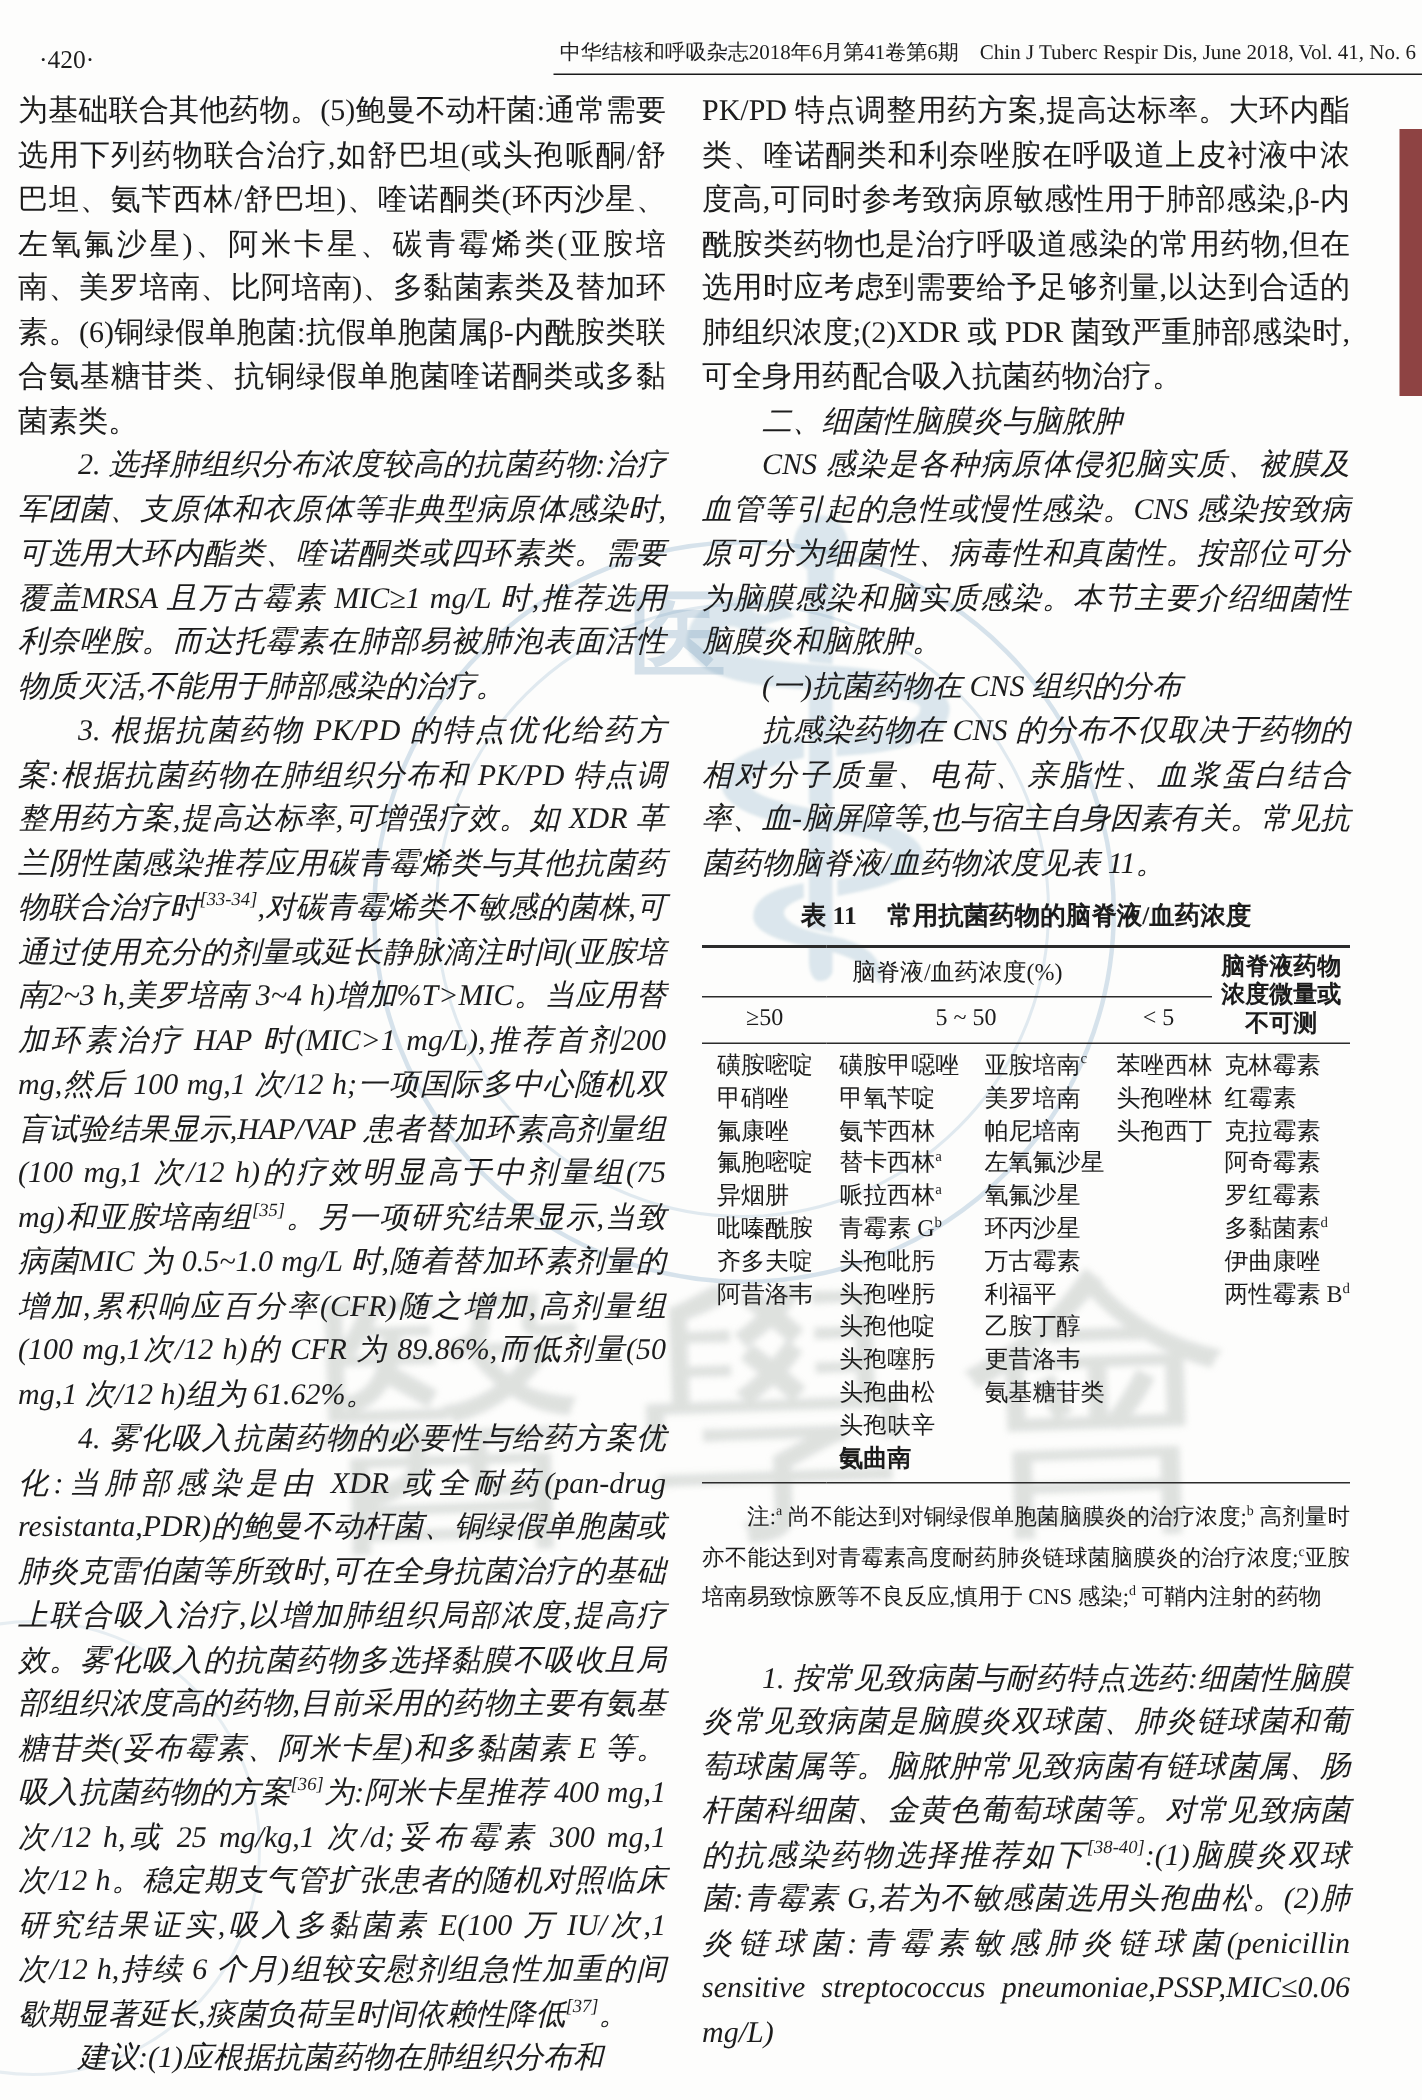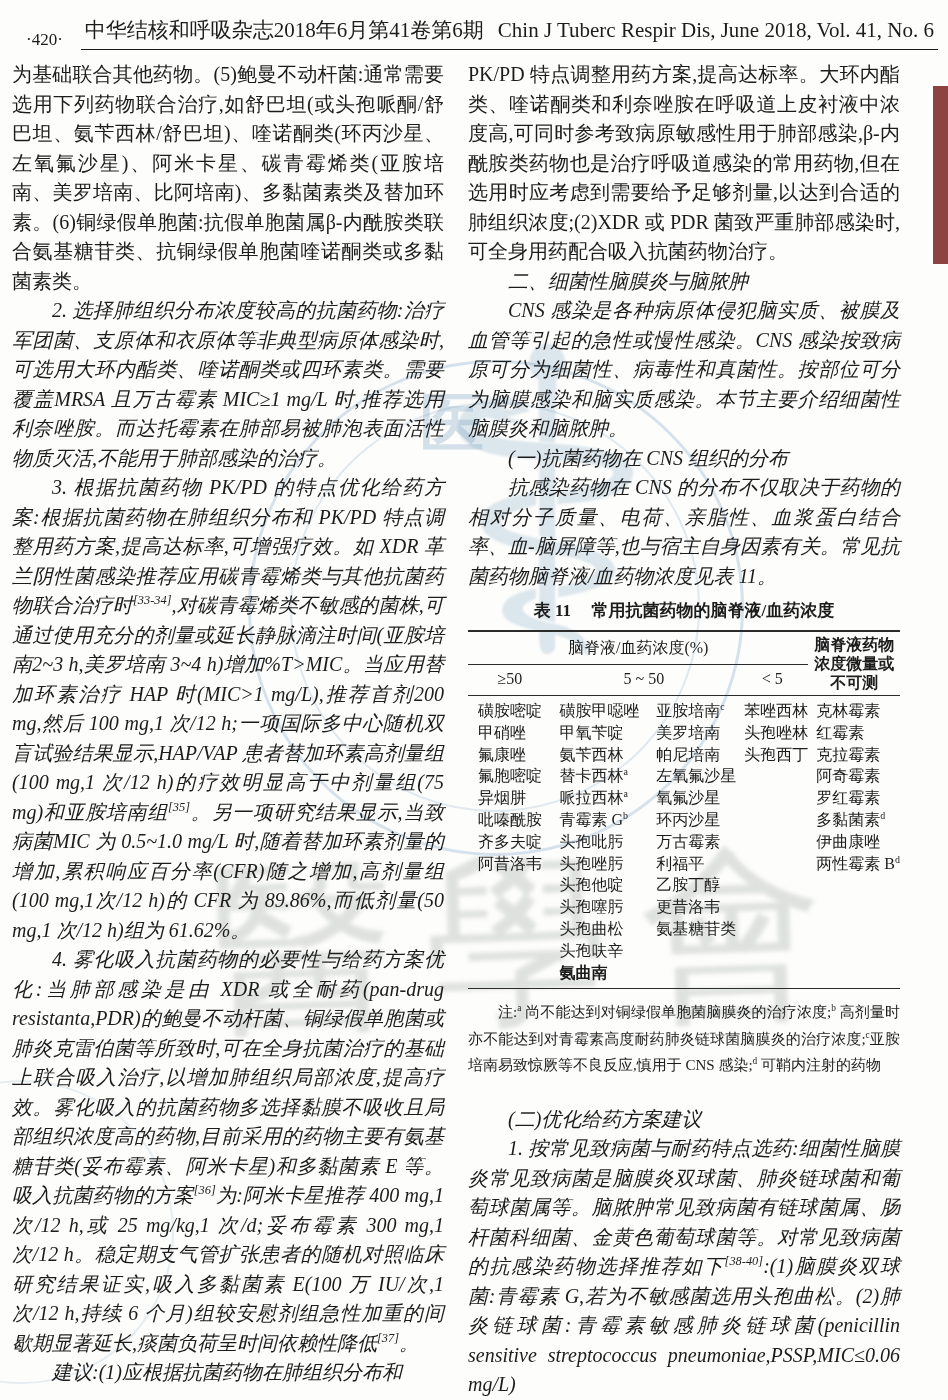--- a/index.html
+++ b/index.html
@@ -18,21 +18,21 @@
   .wm-blob1{left:690px;top:420px;width:230px;height:330px;border-radius:45% 55% 60% 40%/50% 45% 55% 50%;}
   .wm-blob2{left:838px;top:280px;width:100px;height:120px;border-radius:55% 45% 50% 50%/45% 60% 40% 55%;}
   .wm-blob3{left:392px;top:700px;width:120px;height:250px;border-radius:50% 50% 45% 55%/60% 40% 60% 40%;}
   .wm-blob4{left:455px;top:560px;width:60px;height:330px;border-radius:50%;}
   .wm-script{left:210px;top:820px;width:560px;font-size:185px;letter-spacing:30px;color:rgba(150,158,152,.30);filter:blur(2px);transform:rotate(-2deg);white-space:nowrap;}
   .wm-arc{left:-130px;top:1080px;width:300px;height:300px;border:2px solid rgba(125,165,195,.18);border-radius:50%;}
   .scan-edge{position:absolute;right:0;top:86px;width:15px;height:178px;background:#7a2222;opacity:.85;z-index:0;}
   
   .pagehead{position:relative;z-index:1;display:flex;align-items:flex-end;padding-top:20px;height:30px;}
   .pageno{margin-left:26px;font-size:17px;}
-  .jtitle{margin-left:auto;margin-right:10px;border-bottom:1.6px solid #1a1a1a;padding:0 4px 5px 4px;font-size:21px;white-space:nowrap;}
+  .jtitle{margin-left:auto;border-bottom:1.6px solid #1a1a1a;padding:0 4px 5px 4px;font-size:14px;white-space:nowrap;}
   .jtitle .en{margin-left:14px;}
   
   .cols{position:relative;z-index:1;display:flex;padding:10px 12px 0 12px;gap:24px;}
   .col{width:432px;}
   .para{margin:0;font-size:20px;line-height:29.5px;text-align:justify;text-justify:inter-ideograph;}
   .para.indent{text-indent:2em;font-style:italic;}
   sup{font-size:.62em;line-height:0;vertical-align:super;}
   
   .tablewrap{margin-top:8px;}
   .tcaption{text-align:center;font-size:17px;font-weight:bold;margin:3px 0 8px 0;}
@@ -211,19 +211,18 @@
                 <td></td>
                 <td></td>
               </tr>
             </tbody>
         </table>
       </div>
 
       <div class="note">注:<sup>a</sup> 尚不能达到对铜绿假单胞菌脑膜炎的治疗浓度;<sup>b</sup> 高剂量时亦不能达到对青霉素高度耐药肺炎链球菌脑膜炎的治疗浓度;<sup>c</sup>亚胺培南易致惊厥等不良反应,慎用于 CNS 感染;<sup>d</sup> 可鞘内注射的药物</div>
 
       <div class="bottomgroup">
-          <p class="para indent">(二)优化给药方案建议</p>
           <p class="para indent">1. 按常见致病菌与耐药特点选药:细菌性脑膜炎常见致病菌是脑膜炎双球菌、肺炎链球菌和葡萄球菌属等。脑脓肿常见致病菌有链球菌属、肠杆菌科细菌、金黄色葡萄球菌等。对常见致病菌的抗感染药物选择推荐如下<sup>[38-40]</sup>:(1)脑膜炎双球菌:青霉素 G,若为不敏感菌选用头孢曲松。(2)肺炎链球菌:青霉素敏感肺炎链球菌(penicillin sensitive streptococcus pneumoniae,PSSP,MIC≤0.06 mg/L)</p>
         </div>
     </div>
   </div>
 
 </div>
 
 </body></html>

